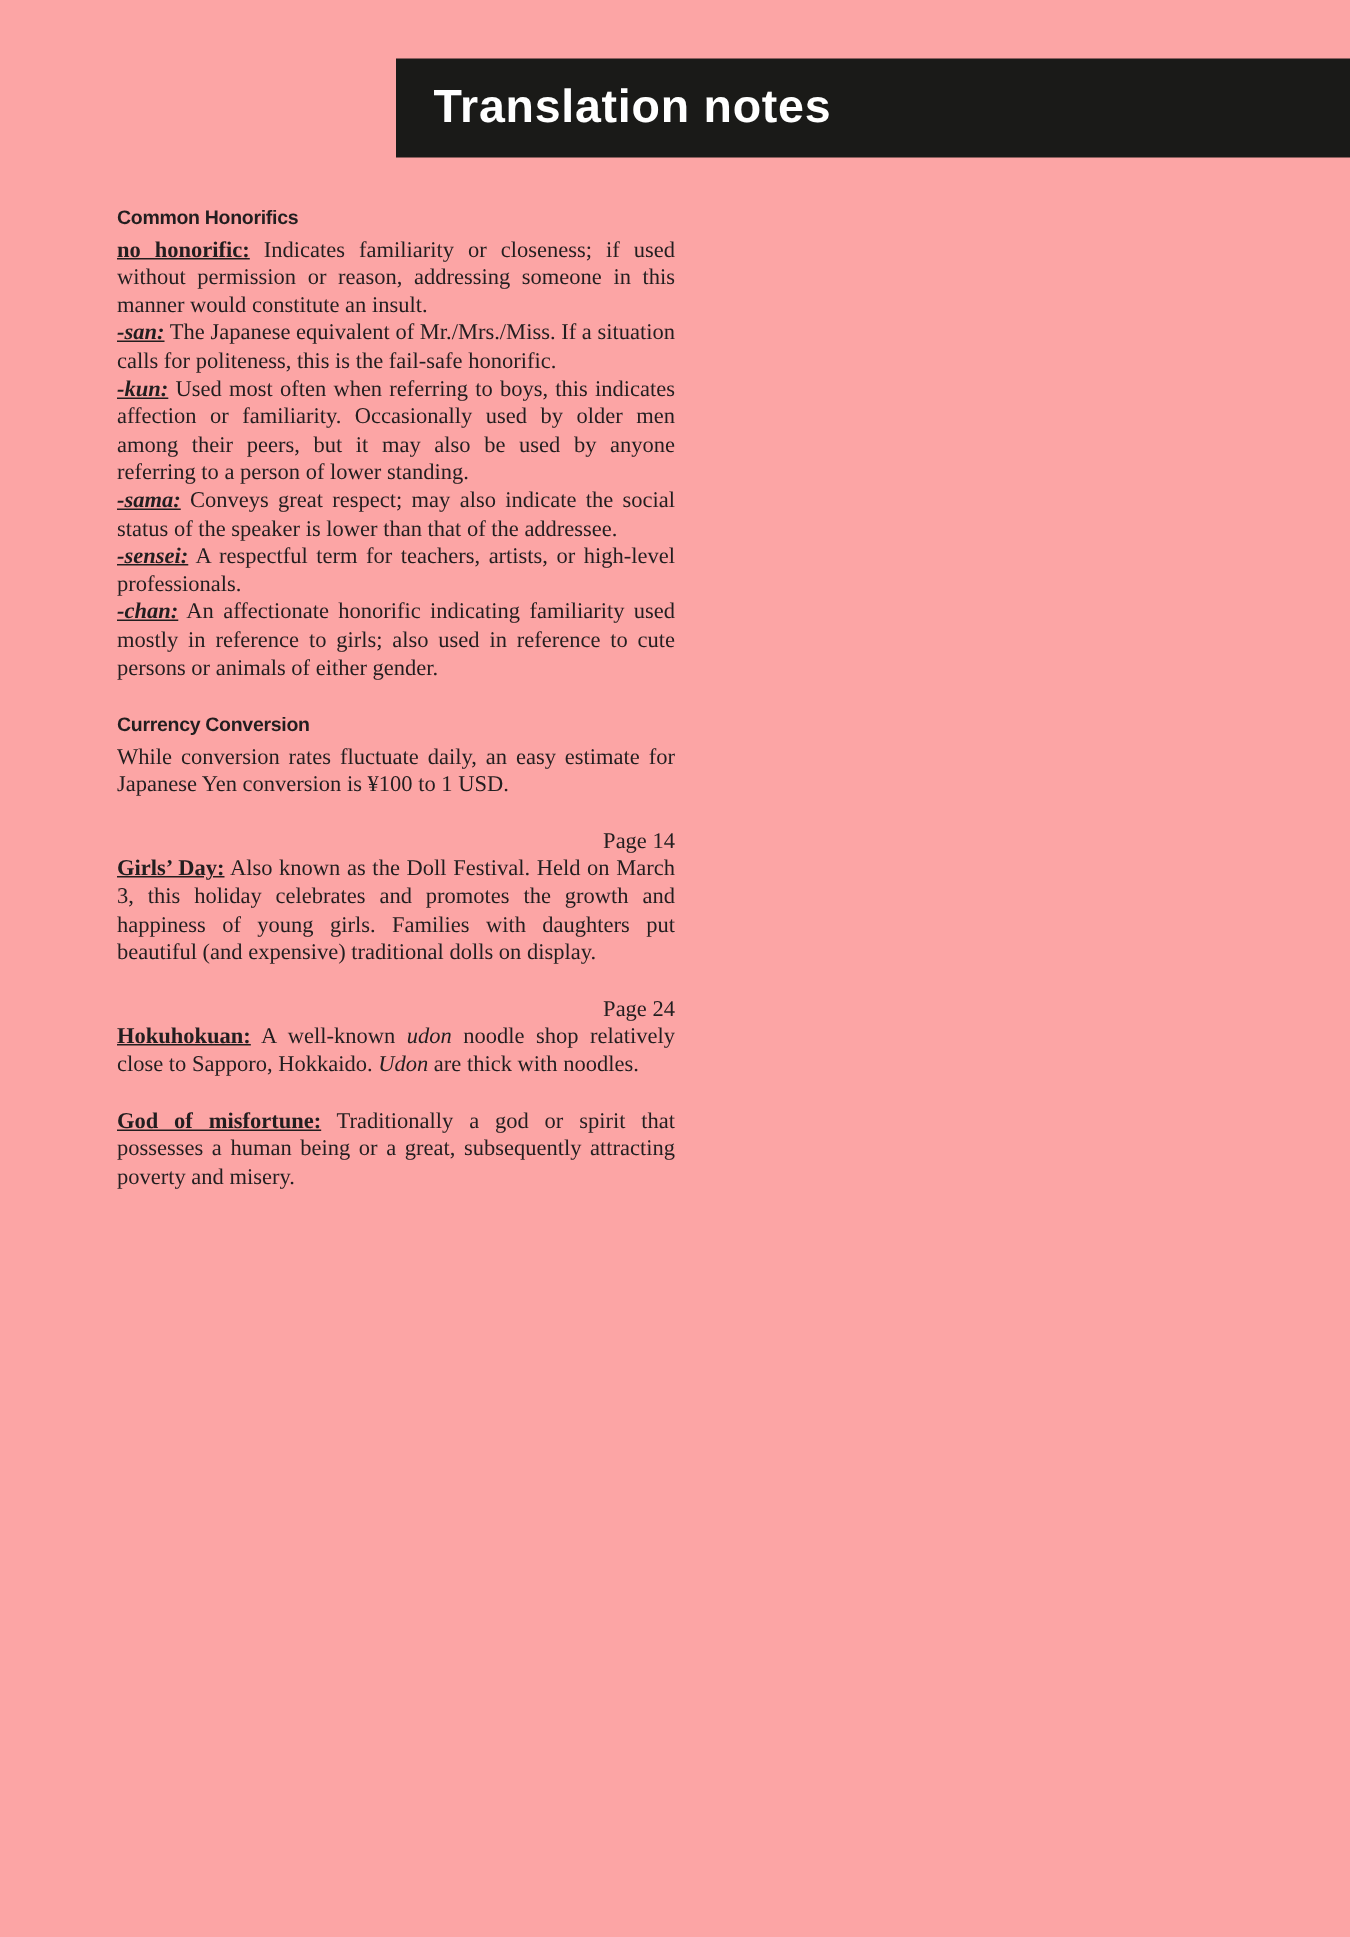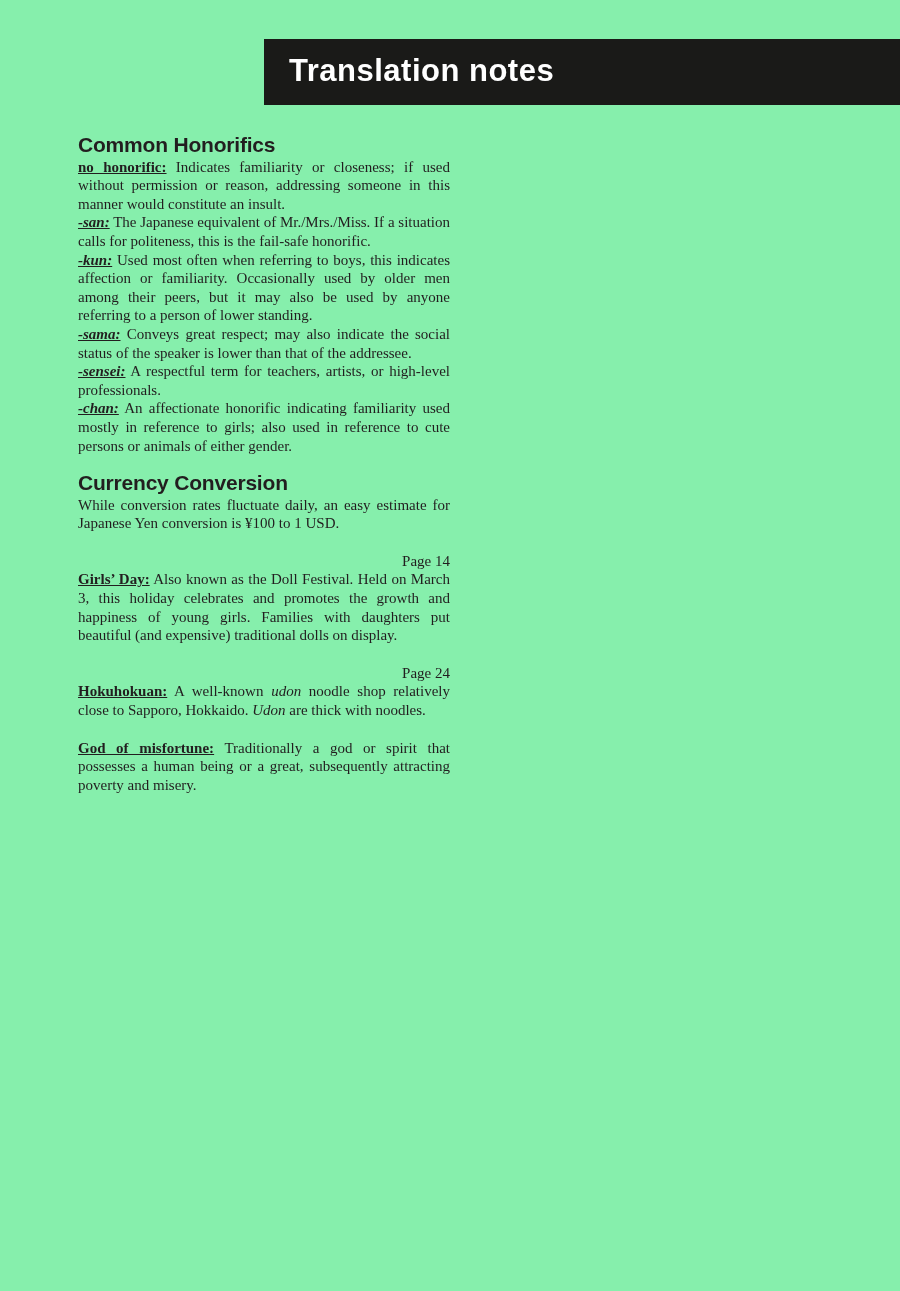--- a/index.html
+++ b/index.html
@@ -1,21 +1,21 @@
 <!DOCTYPE html>
 <html><head>
 <meta charset="utf-8">
 <style>
   * { margin: 0; padding: 0; box-sizing: border-box; }
   html, body { background: #ffffff; }
   .page {
     position: relative;
     width: 900px;
     height: 1291px;
-    background: #86efac;
+    background: #fca5a5;
     font-family: "Liberation Serif", serif;
     color: #221e1f;
     overflow: hidden;
   }
   .title-bar {
     position: absolute;
     left: 264px;
     right: 0;
     top: 39px;
     height: 66px;
@@ -37,21 +37,21 @@
     left: 78px;
     top: 136px;
     width: 372px;
     font-size: 15px;
     line-height: 18.6px;
     text-align: justify;
   }
   .sec-heading {
     font-family: "Liberation Sans", sans-serif;
     font-weight: 700;
-    font-size: 21px;
+    font-size: 13px;
     letter-spacing: -0.2px;
     margin-bottom: 3px;
     text-align: left;
   }
   .entry, .note-text, .body-par { text-align: justify; }
   .term { font-weight: 700; text-decoration: underline; }
   .term.italic { font-style: italic; }
   .section { margin-bottom: 19px; }
   .note-block { margin-bottom: 19px; }
   .page-label { text-align: right; margin-bottom: 0; }

